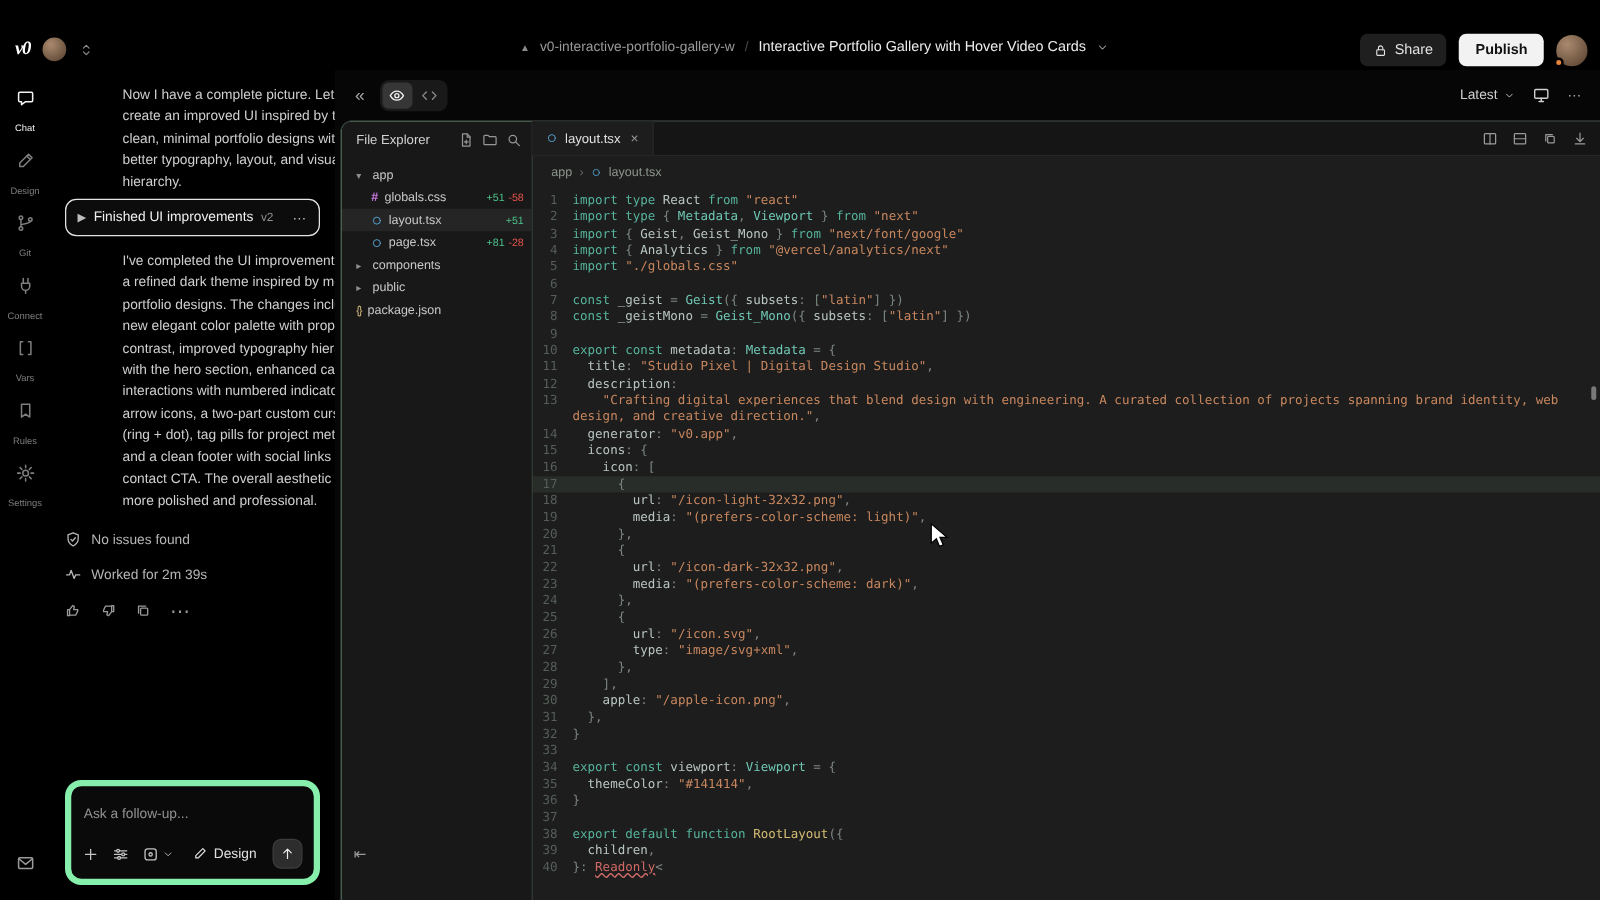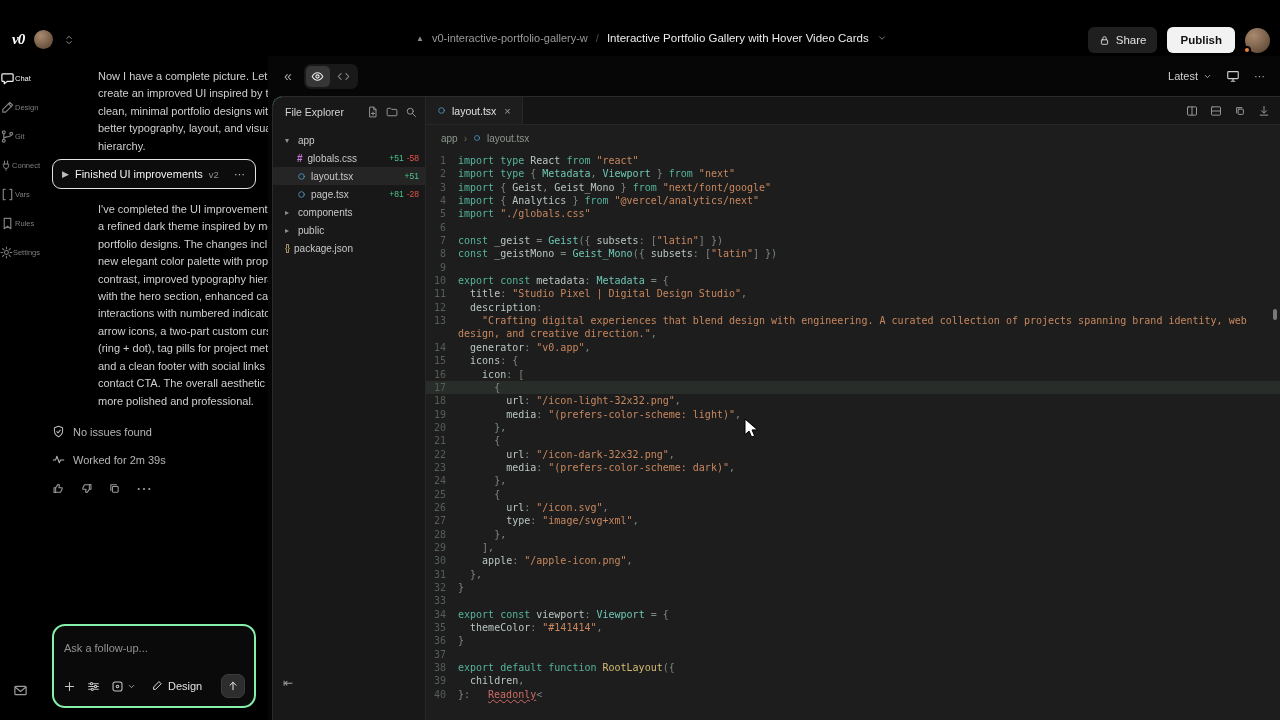--- a/index.html
+++ b/index.html
@@ -23,42 +23,42 @@
   .h-title { color:#ececec; font-size:11.5px; }
   .hdr-right { position:absolute; right:10px; top:27px; display:flex; align-items:center; gap:10px; }
   .btn-share { display:flex; align-items:center; gap:6px; background:#1f1f1f; color:#e2e2e2; border:none;
     border-radius:6px; height:26px; padding:0 11px; font-size:11.5px; font-family:inherit; }
   .btn-publish { background:#f2f2f2; color:#111; border:none; border-radius:6px; height:26px;
     padding:0 13px; font-size:11.5px; font-weight:600; font-family:inherit; }
 
   
   .rail { position:absolute; left:0; top:56px; bottom:0; width:40px; display:flex; flex-direction:column;
     align-items:center; padding-top:8px; }
-  .rail-item { width:40px; display:flex; flex-direction:row; align-items:center; gap:0;
+  .rail-item { width:40px; display:flex; flex-direction:column; align-items:center; gap:12px;
     padding:7px 0; color:#7e7e7e; cursor:pointer; }
   .rail-item.active { color:#f2f2f2; }
   .rail-label { font-size:7.5px; }
   .rail-mail { position:absolute; bottom:22px; left:0; width:40px; display:flex; justify-content:center; color:#9a9a9a; }
 
   
   .chat { position:absolute; left:40px; top:56px; bottom:0; width:228px; display:flex; flex-direction:column;
     padding:12px 12px 12px 12px; }
   .chat p { font-size:11px; line-height:17.4px; color:#cfcfcf; width:204px;margin-left:46px; }
   .chat-items { margin-top:5px; }
   .chat-item { height:27px; display:flex; align-items:center; gap:6px; font-size:11px; color:#d2d2d2; }
   .chat-item.dim { color:#9b9b9b; }
   .task-card { height:30px; border:1.5px solid #e4e4e4; border-radius:9px; display:flex; align-items:center;
     gap:6px; padding:0 9px; margin:4px 0 12px 0; font-size:11px; color:#f0f0f0; background:#0c0c0c; }
   .task-card .chev { color:#bdbdbd; font-size:9px; }
   .task-card .ver { color:#8f8f8f; font-size:9.5px; }
   .task-card .menu { margin-left:auto; color:#bdbdbd; letter-spacing:1px; font-size:11px; }
   .status-row { height:28px; display:flex; align-items:center; gap:8px; font-size:11px; color:#b6b6b6; }
   .status-rows { margin-top:8px; }
   .fb-row { display:flex; gap:15px; color:#9a9a9a; margin-top:5px; align-items:center; }
-  .composer { margin-top:auto; border:2px solid #86efac; border-radius:13px; background:#0a0a0a;
+  .composer { margin-top:auto; border:5px solid #86efac; border-radius:13px; background:#0a0a0a;
     height:84px; position:relative; padding:12px 10px; }
   .composer input { background:transparent; border:none; outline:none; color:#ddd; font-size:11px;
     font-family:inherit; width:100%; }
   .composer input::placeholder { color:#929292; }
   .composer-row { position:absolute; left:9px; right:9px; bottom:8px; display:flex; align-items:center;
     gap:11px; color:#c4c4c4; }
   .model-sel { display:flex; align-items:center; gap:3px; }
   .design-mode { display:flex; align-items:center; gap:5px; font-size:11px; color:#e0e0e0; margin-left:4px; }
   .send-btn { margin-left:auto; width:24px; height:24px; border-radius:7px; background:#2d2d2d;
     border:1px solid #3c3c3c; display:flex; align-items:center; justify-content:center; color:#ededed; }
@@ -104,21 +104,21 @@
   .crumbs { height:26px; display:flex; align-items:center; padding:0 15px; font-size:10px; color:#8f968f; gap:6px; }
   .crumbs .cs { color:#5f665f; }
   .code { flex:1; position:relative; padding-top:3px; font-family:"DejaVu Sans Mono", monospace;
     font-size:10px; line-height:13.35px; color:#b9c6c0; overflow:hidden; }
   .cl { display:flex; }
   .cl.active { background:rgba(150,190,170,0.10); }
   .ln { flex:0 0 32px; text-align:right; padding-right:12px; color:#565e59; }
   .ct { flex:1; white-space:pre-wrap; overflow-wrap:break-word; padding-right:12px; min-width:0; }
   .tok-k { color:#56b39c; } .tok-t { color:#6fc7b4; } .tok-s { color:#c9875f; }
   .tok-p { color:#b9c6c0; } .tok-u { color:#7d8781; } .tok-f { color:#d6bd74; }
-  .tok-e { color:#d16a66; text-decoration:underline wavy #d16a66 1px;margin-left:12px; }
+  .tok-e { color:#d16a66; text-decoration:underline wavy #d16a66 1px; }
   .scroll-thumb { position:absolute; right:3px; top:158px; width:4px; height:11px; background:#8a8a8a;
     border-radius:2px; opacity:.85; }
 
   
   .cursor { position:absolute; left:744px; top:418px; z-index:99; pointer-events:none; }
 </style>
 </head>
 <body>
 
 <header class="hdr">

